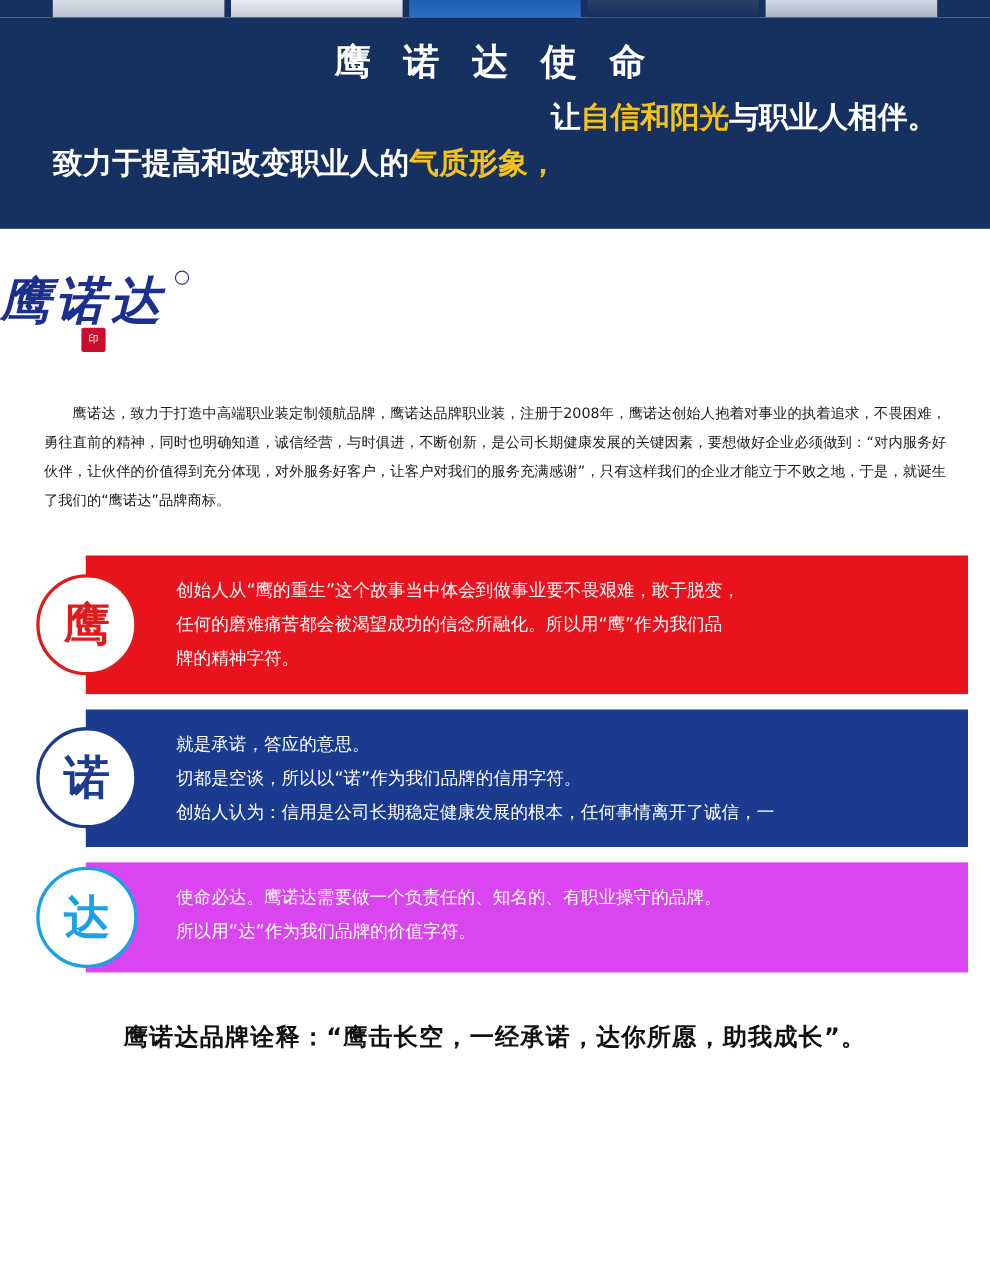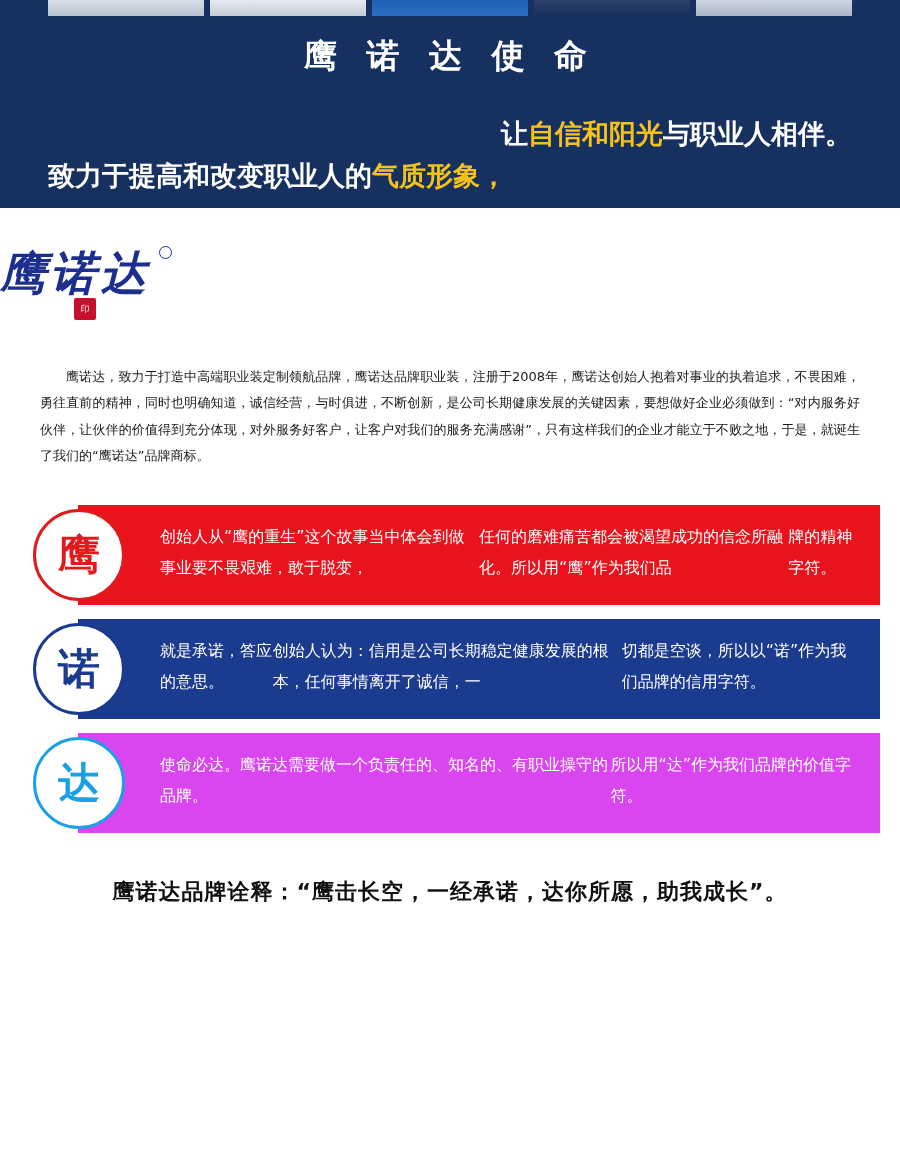--- a/index.html
+++ b/index.html
@@ -51,21 +51,21 @@
     color: #ffffff;
     box-sizing: border-box;
     padding: 22px 40px 0 40px;
     overflow: hidden;
   }
   .hero-title {
     text-align: center;
     font-size: 33px;
     font-weight: bold;
     letter-spacing: 9px;
-    margin: 0 0 39px 0;
+    margin: 0 0 12px 0;
     line-height: 1.1;
   }
   .hero-line {
     font-size: 27px;
     font-weight: bold;
     line-height: 1.55;
     white-space: nowrap;
   }
   .hero-line-1 { text-align: left; padding-left: 8px; }
   .hero-line-2 { text-align: right; padding-right: 8px; }
@@ -168,21 +168,21 @@
   .badge-blue  { border: 3px solid #1aa0e6; color: #1aa0e6; }
 
   .value-body {
     flex: 1 1 auto;
     margin-left: -60px;
     padding: 16px 22px 16px 82px;
     color: #ffffff;
     font-size: 16px;
     line-height: 1.95;
     display: flex;
-    flex-direction: row;
+    flex-direction: column;
     justify-content: flex-start;
     box-sizing: border-box;
   }
   .body-red  { background: #e8131d; }
   .body-navy { background: #1b3b8f; }
   .body-blue { background: #d946ef; }
   .value-body p { margin: 0; }
 
   
   .slogan {
@@ -240,22 +240,22 @@
         <p>牌的精神字符。</p>
       </div>
     </div>
 
     <div class="value-row">
       <div class="value-badge">
         <div class="badge-circle badge-navy">诺</div>
       </div>
       <div class="value-body body-navy">
         <p>就是承诺，答应的意思。</p>
+        <p>切都是空谈，所以以“诺”作为我们品牌的信用字符。</p>
         <p>创始人认为：信用是公司长期稳定健康发展的根本，任何事情离开了诚信，一</p>
-        <p>切都是空谈，所以以“诺”作为我们品牌的信用字符。</p>
       </div>
     </div>
 
     <div class="value-row">
       <div class="value-badge">
         <div class="badge-circle badge-blue">达</div>
       </div>
       <div class="value-body body-blue">
         <p>使命必达。鹰诺达需要做一个负责任的、知名的、有职业操守的品牌。</p>
         <p>所以用“达”作为我们品牌的价值字符。</p>

